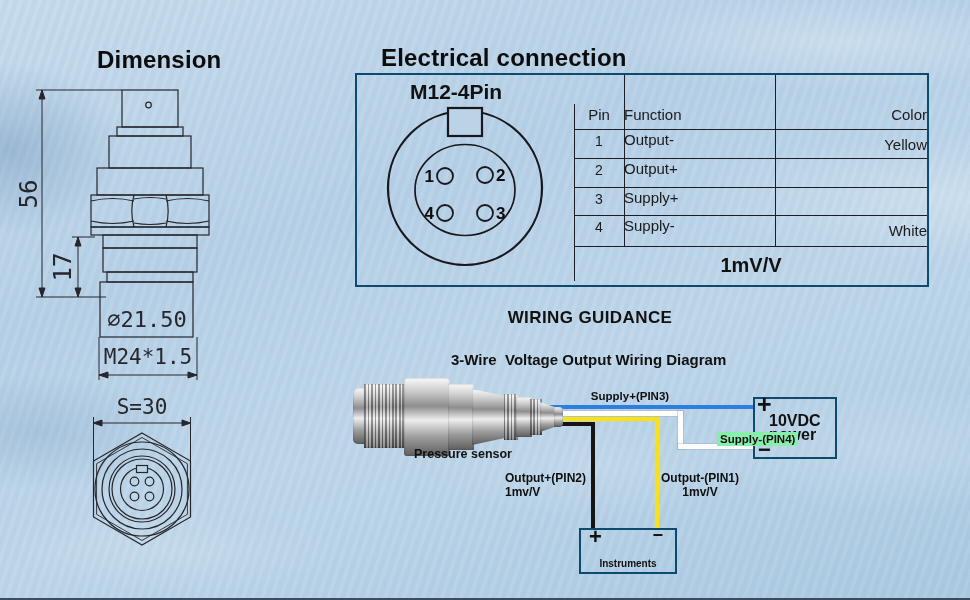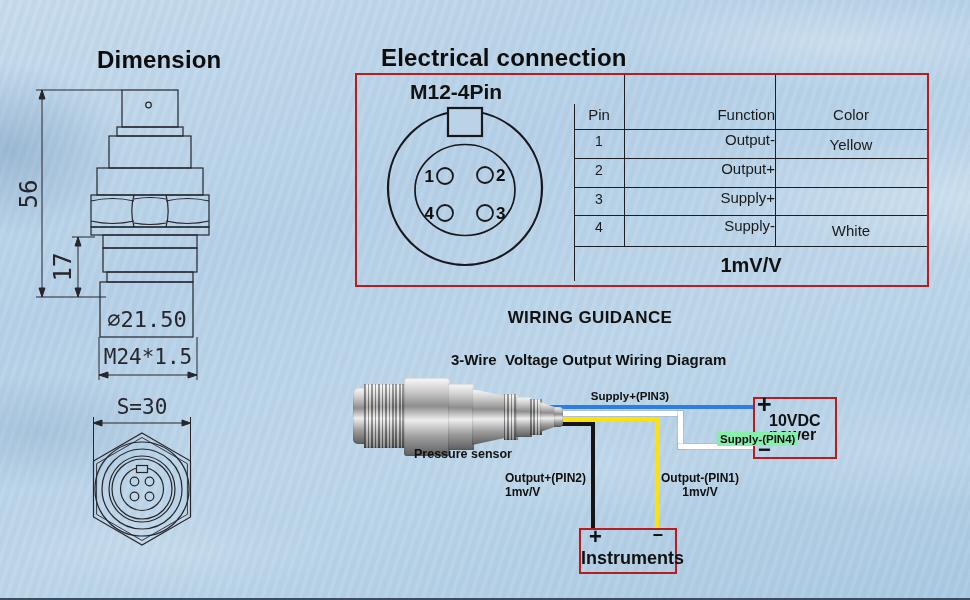--- a/index.html
+++ b/index.html
@@ -14,25 +14,25 @@
       radial-gradient(ellipse 240px 60px at 18% 92%, rgba(255,255,255,.13), transparent 70%),
       radial-gradient(ellipse 160px 120px at 1% 25%, rgba(84,124,168,.33), transparent 72%),
       radial-gradient(ellipse 200px 80px at 4% 72%, rgba(104,140,178,.22), transparent 72%),
       repeating-linear-gradient(108deg, rgba(255,255,255,.05) 0 4px, rgba(120,155,190,.05) 4px 9px),
       linear-gradient(160deg,#c6dbec 0%,#b6d0e6 35%,#bed6e9 60%,#aac9e1 100%);
   }
   .abs{position:absolute;}
   .t{white-space:nowrap;}
   .sec-title{font-size:24px;font-weight:bold;color:#0c0c0c;letter-spacing:.2px;margin-left:24px;}
   .line{background:#1d1d24;position:absolute;}
-  .panel{position:absolute;border:2px solid #b91c1c;background:transparent;}
+  .panel{position:absolute;border:2px solid #0c4a6e;background:transparent;}
   .cellrow{position:absolute;left:217px;width:353px;display:flex;font-size:15px;color:#1a1a1a;}
   .cellrow .c-pin{width:50px;text-align:center;padding-top:4px;font-size:14px;}
-  .cellrow .c-fn{width:151px;text-align:right;padding-top:2px;}
-  .cellrow .c-col{width:152px;text-align:center;padding-top:7px;}
+  .cellrow .c-fn{width:151px;text-align:left;padding-top:2px;}
+  .cellrow .c-col{width:152px;text-align:right;padding-top:7px;}
   .wire{position:absolute;}
   .wlab{position:absolute;font-weight:bold;font-size:11.5px;color:#0e0e0e;white-space:nowrap;}
   .metal{position:absolute;
     background:linear-gradient(180deg,#fafafa 0%,#cfcfcf 16%,#8e8e8e 36%,#eeeeee 54%,#9c9c9c 76%,#5e5e5e 100%);
     box-shadow:inset 0 0 2px rgba(0,0,0,.35);}
   .ribs{background:
     repeating-linear-gradient(90deg, rgba(30,30,30,.40) 0 1.5px, rgba(255,255,255,.30) 1.5px 3.5px),
     linear-gradient(180deg,#fafafa 0%,#cfcfcf 16%,#8e8e8e 36%,#eeeeee 54%,#9c9c9c 76%,#5e5e5e 100%);}
   svg text{font-family:"DejaVu Sans Mono","DejaVu Sans",monospace;fill:#26262c;}
   svg .pinnum{font-family:"Liberation Sans",sans-serif;font-weight:bold;fill:#0c0c0c;}
@@ -211,16 +211,16 @@
   <div class="abs t" style="left:3px;bottom:-4px;font-size:22px;font-weight:bold;line-height:1;">−</div>
   <div class="abs" style="left:14px;top:15px;font-size:16px;font-weight:bold;line-height:14px;">
     <span class="t">10VDC</span><br>
     <span class="t">power</span>
   </div>
 </div>
 
 <div class="panel" style="left:579px;top:528px;width:94px;height:42px;z-index:3;">
   <div class="abs t" style="left:8px;top:-4px;font-size:22px;font-weight:bold;line-height:1;">+</div>
   <div class="abs t" style="right:12px;top:-4px;font-size:18px;font-weight:bold;line-height:1;">−</div>
-  <div class="abs t" style="left:0;right:0;bottom:3px;text-align:center;font-size:18px;font-weight:bold;">Instruments</div>
+  <div class="abs t" style="left:0;right:0;bottom:3px;text-align:center;font-size:10px;font-weight:bold;">Instruments</div>
 </div>
 
 <div class="abs" style="left:0;bottom:0;width:970px;height:2px;background:#243548;opacity:.85;"></div>
 
 </body></html>

